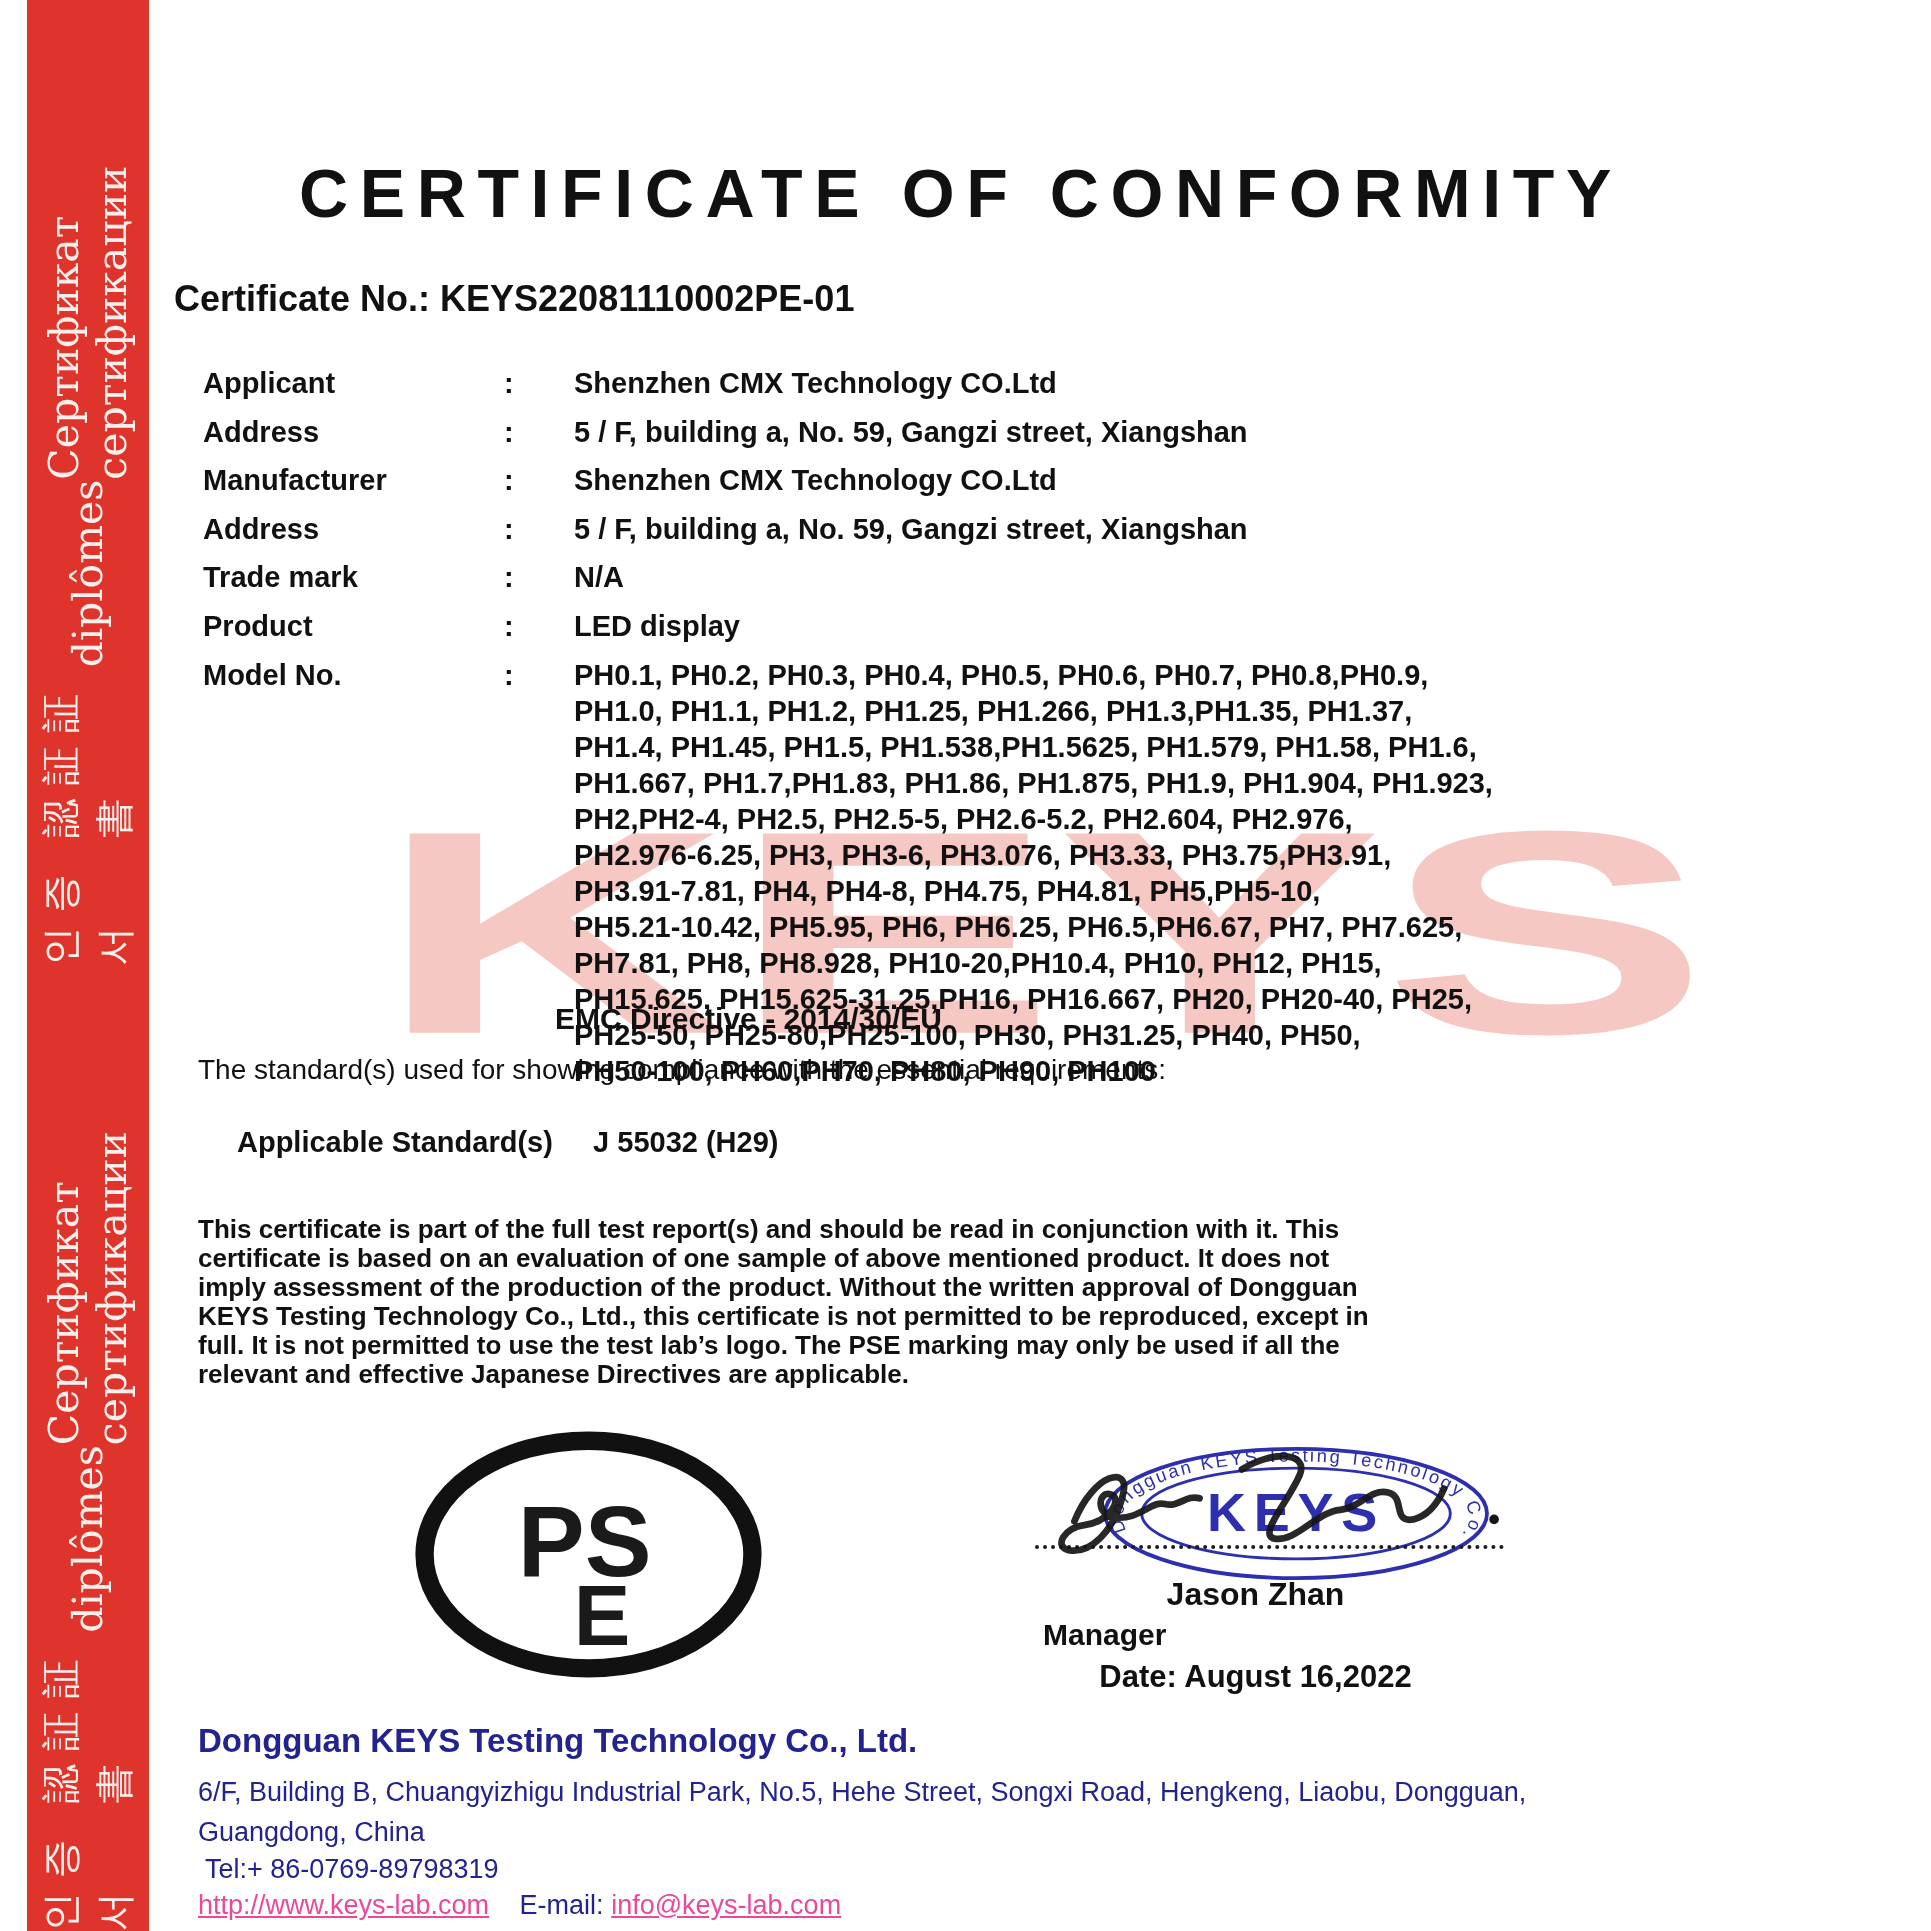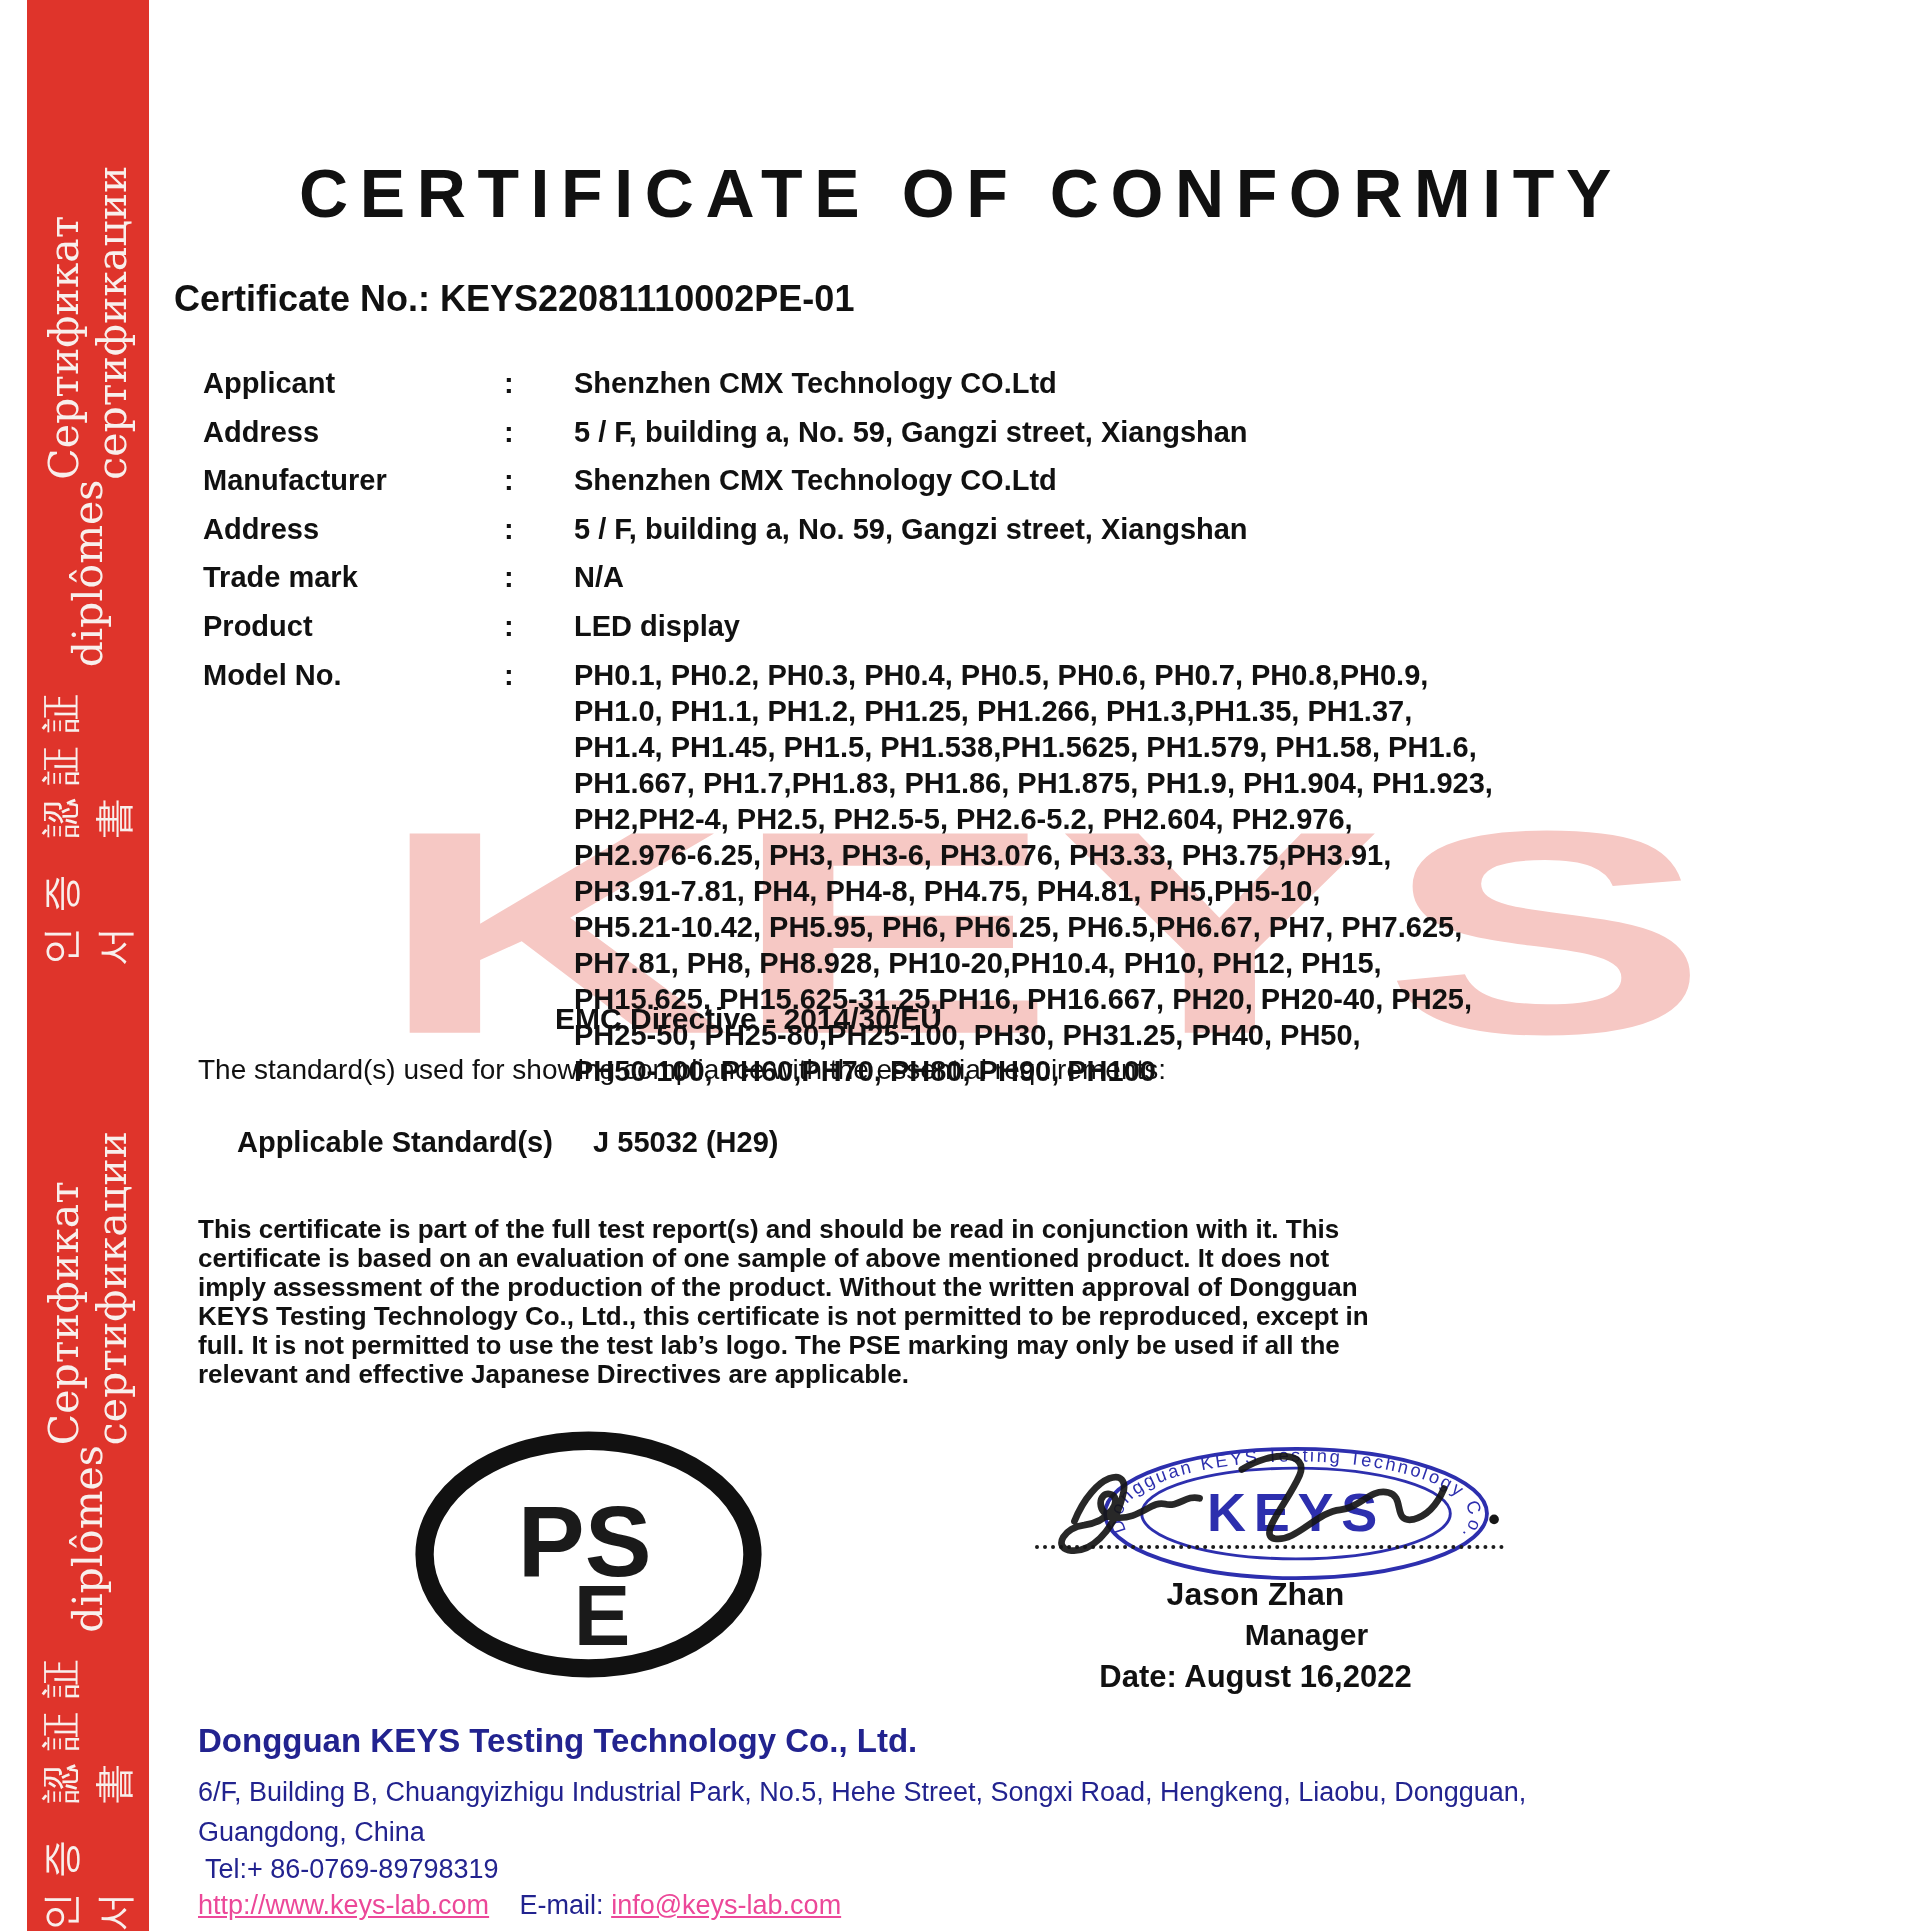--- a/index.html
+++ b/index.html
@@ -40,21 +40,21 @@
 
   .pse{position:absolute;left:413px;top:1431px;}
 
   .stamp{position:absolute;left:1079px;top:1417px;z-index:2;}
   .dotline{position:absolute;left:1035px;top:1512px;width:469px;height:33px;
            border-bottom:4.8px dotted #1c1c1c;z-index:3;}
   .signature{position:absolute;left:1014px;top:1427px;z-index:4;}
 
   .sig-name{position:absolute;left:1043px;top:1576px;width:425px;text-align:center;
             font-size:32px;font-weight:bold;z-index:5;}
-  .sig-role{position:absolute;left:1094px;top:1618px;width:425px;text-align:center;
+  .sig-role{position:absolute;left:1043px;top:1618px;width:425px;text-align:left;
             font-size:30px;font-weight:bold;z-index:5;}
   .sig-date{position:absolute;left:1043px;top:1659px;width:425px;text-align:center;
             font-size:31px;font-weight:bold;z-index:5;}
 
   .f-navy{color:#22238f;}
   .foot-company{position:absolute;left:198px;top:1722px;font-size:33px;font-weight:bold;}
   .foot-addr1{position:absolute;left:198px;top:1777px;font-size:27px;white-space:nowrap;}
   .foot-addr2{position:absolute;left:198px;top:1817px;font-size:27px;}
   .foot-tel{position:absolute;left:205px;top:1854px;font-size:27px;}
   .foot-links{position:absolute;left:198px;top:1890px;font-size:27px;}

